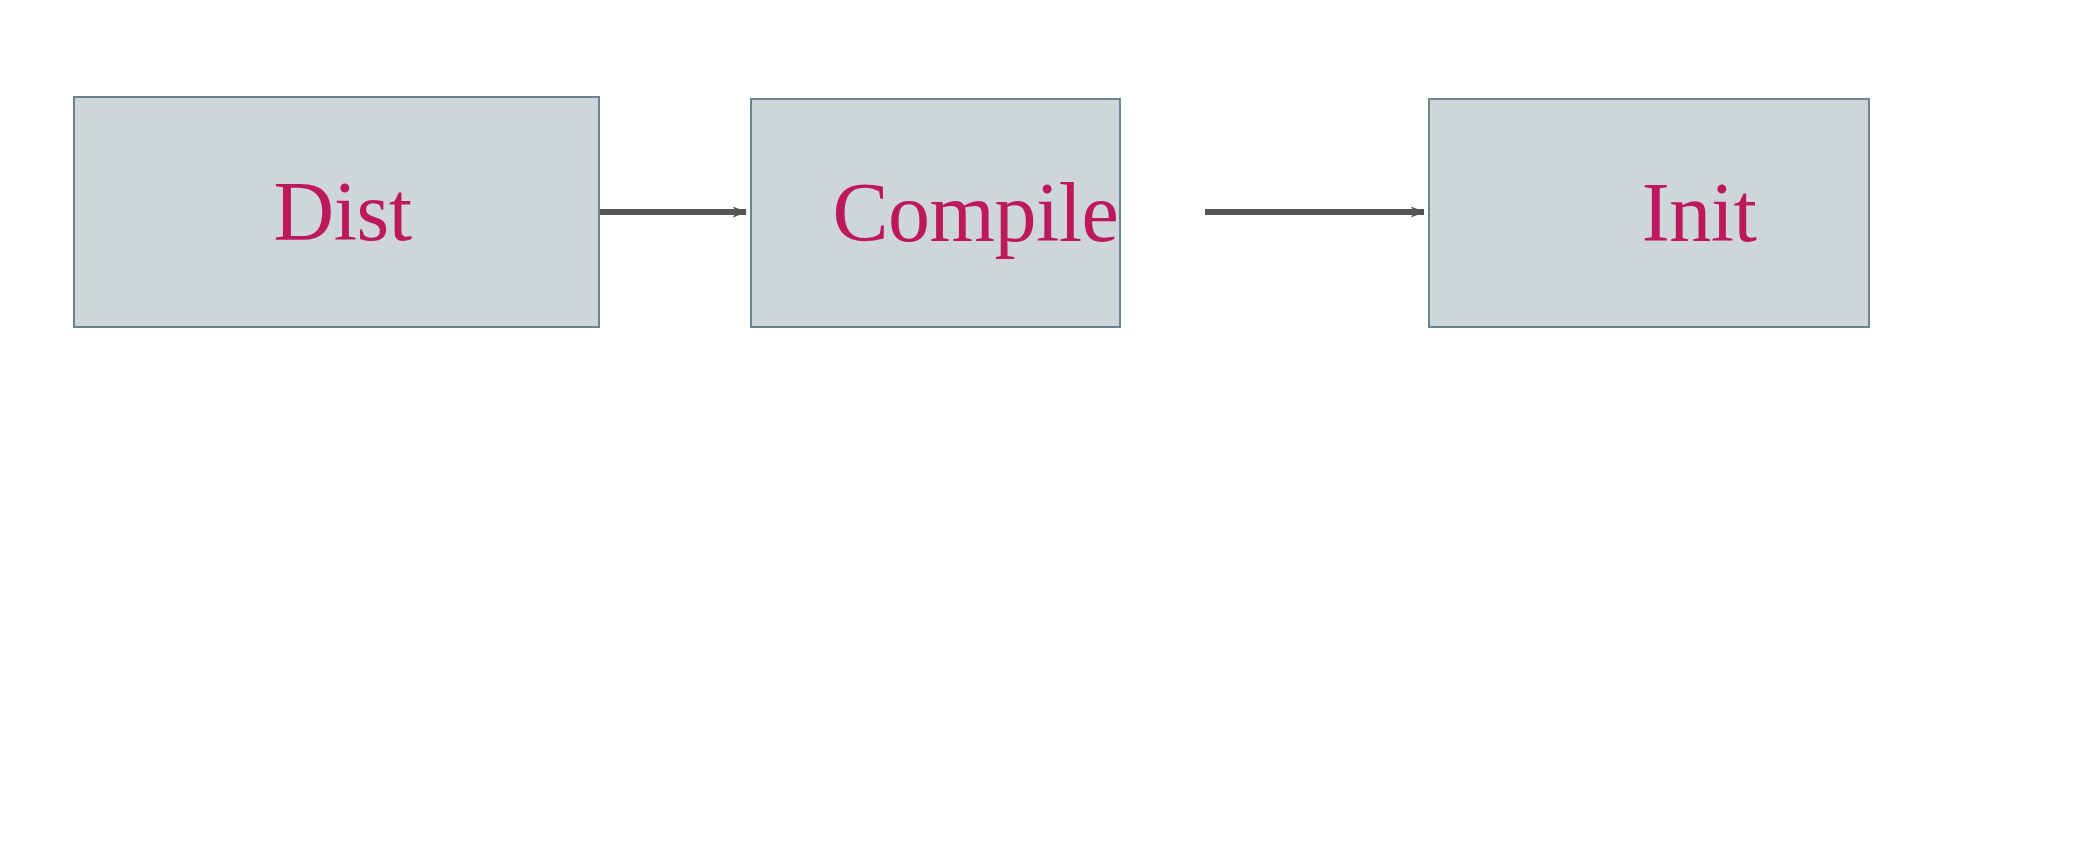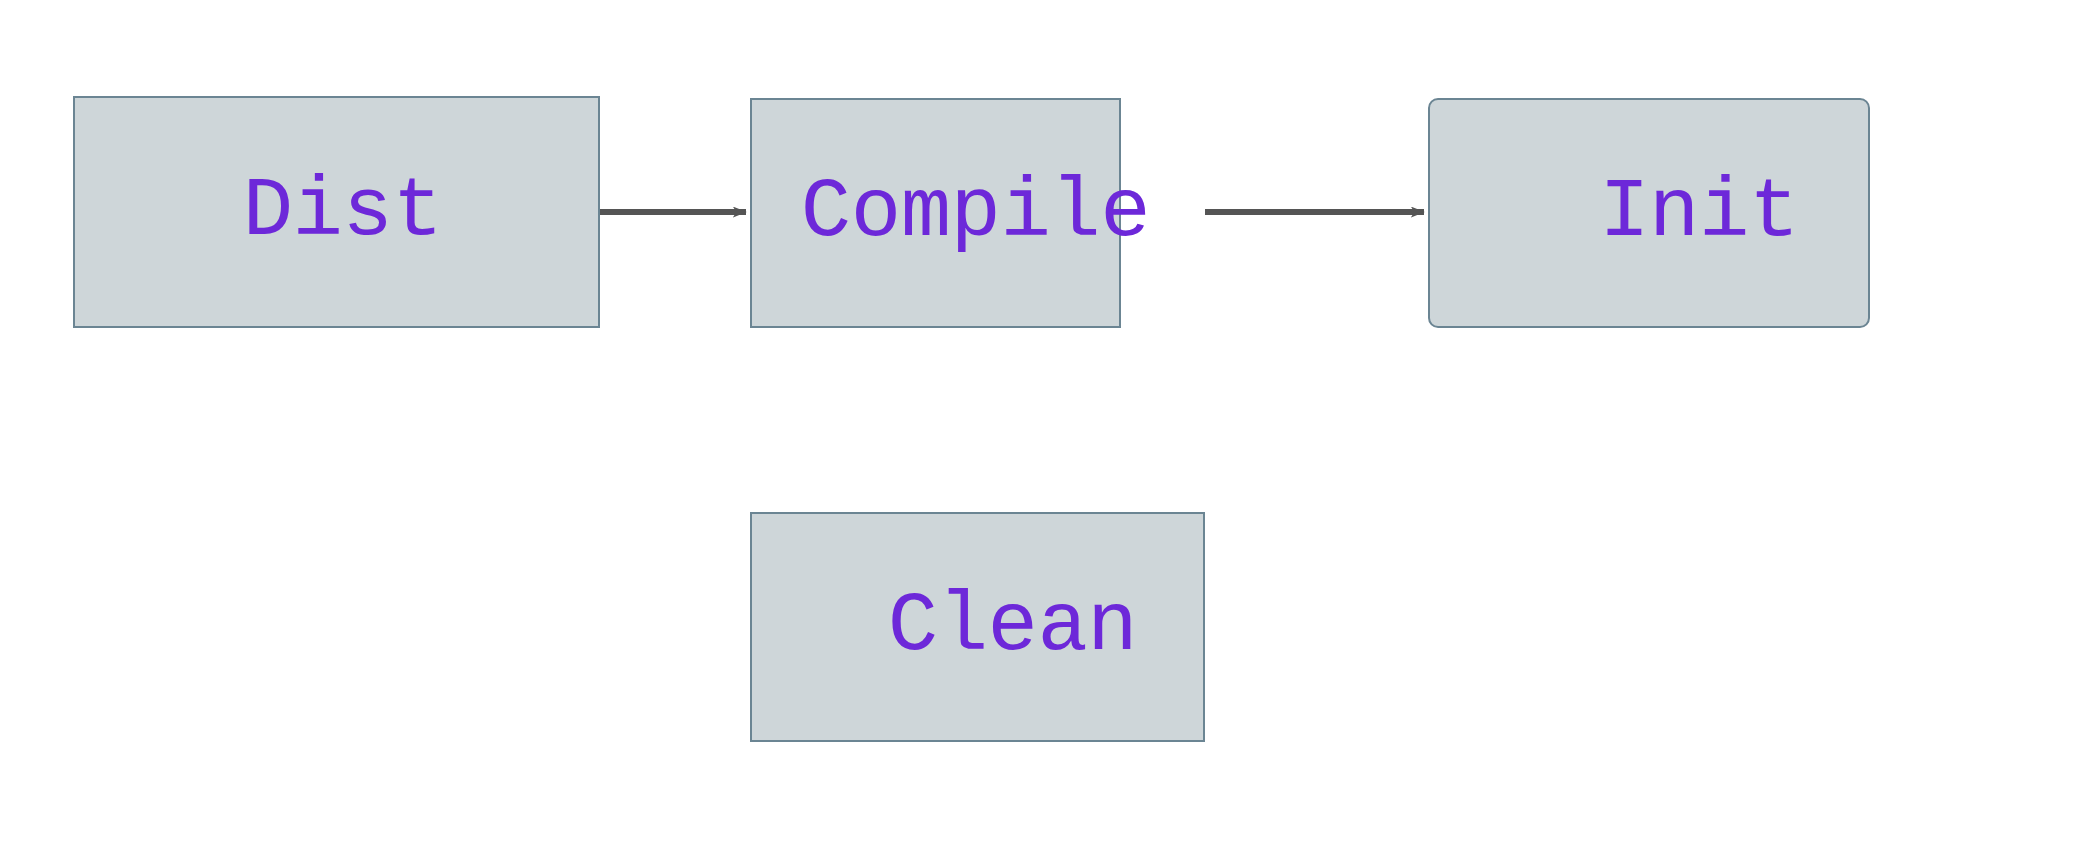--- a/index.html
+++ b/index.html
@@ -21,34 +21,34 @@
   .node {
     position: absolute;
     box-sizing: border-box;
     background: #ced6d9;
     border: 2px solid #6b8593;
     display: flex;
     align-items: center;
     justify-content: center;
   }
   .node-label {
-    font-family: Liberation Mono, monospace;
+    font-family: Liberation Serif, serif;
     font-size: 84px;
     font-weight: 400;
     line-height: 1;
-    color: #6d28d9;
+    color: #be185d;
     white-space: nowrap;
     letter-spacing: -0.5px;
     
     position: relative;
     left: 40px;
   }
   .node-dist  { left: 73px;   top: 96px;  width: 527px; height: 232px; }
   .node-compile { left: 750px;  top: 98px;  width: 371px; height: 230px; }
-  .node-init  { left: 1428px; top: 98px;  width: 442px; height: 230px; border-radius: 10px; }
+  .node-init  { left: 1428px; top: 98px;  width: 442px; height: 230px; }
   .node-clean { left: 750px;  top: 512px; width: 455px; height: 230px; }
 
   .node-dist .node-label { left: 6px; }
   .node-init .node-label { left: 50px; }
   .node-clean .node-label { left: 35px; }
 
   .edge-layer {
     position: absolute;
     left: 0;
     top: 0;
@@ -83,17 +83,14 @@
   </div>
 
   <div class="node node-compile">
     <span class="node-label">Compile</span>
   </div>
 
   <div class="node node-init">
     <span class="node-label">Init</span>
   </div>
 
-  <div class="node node-clean">
-    <span class="node-label">Clean</span>
-  </div>
 
 </div>
 
 </body></html>

